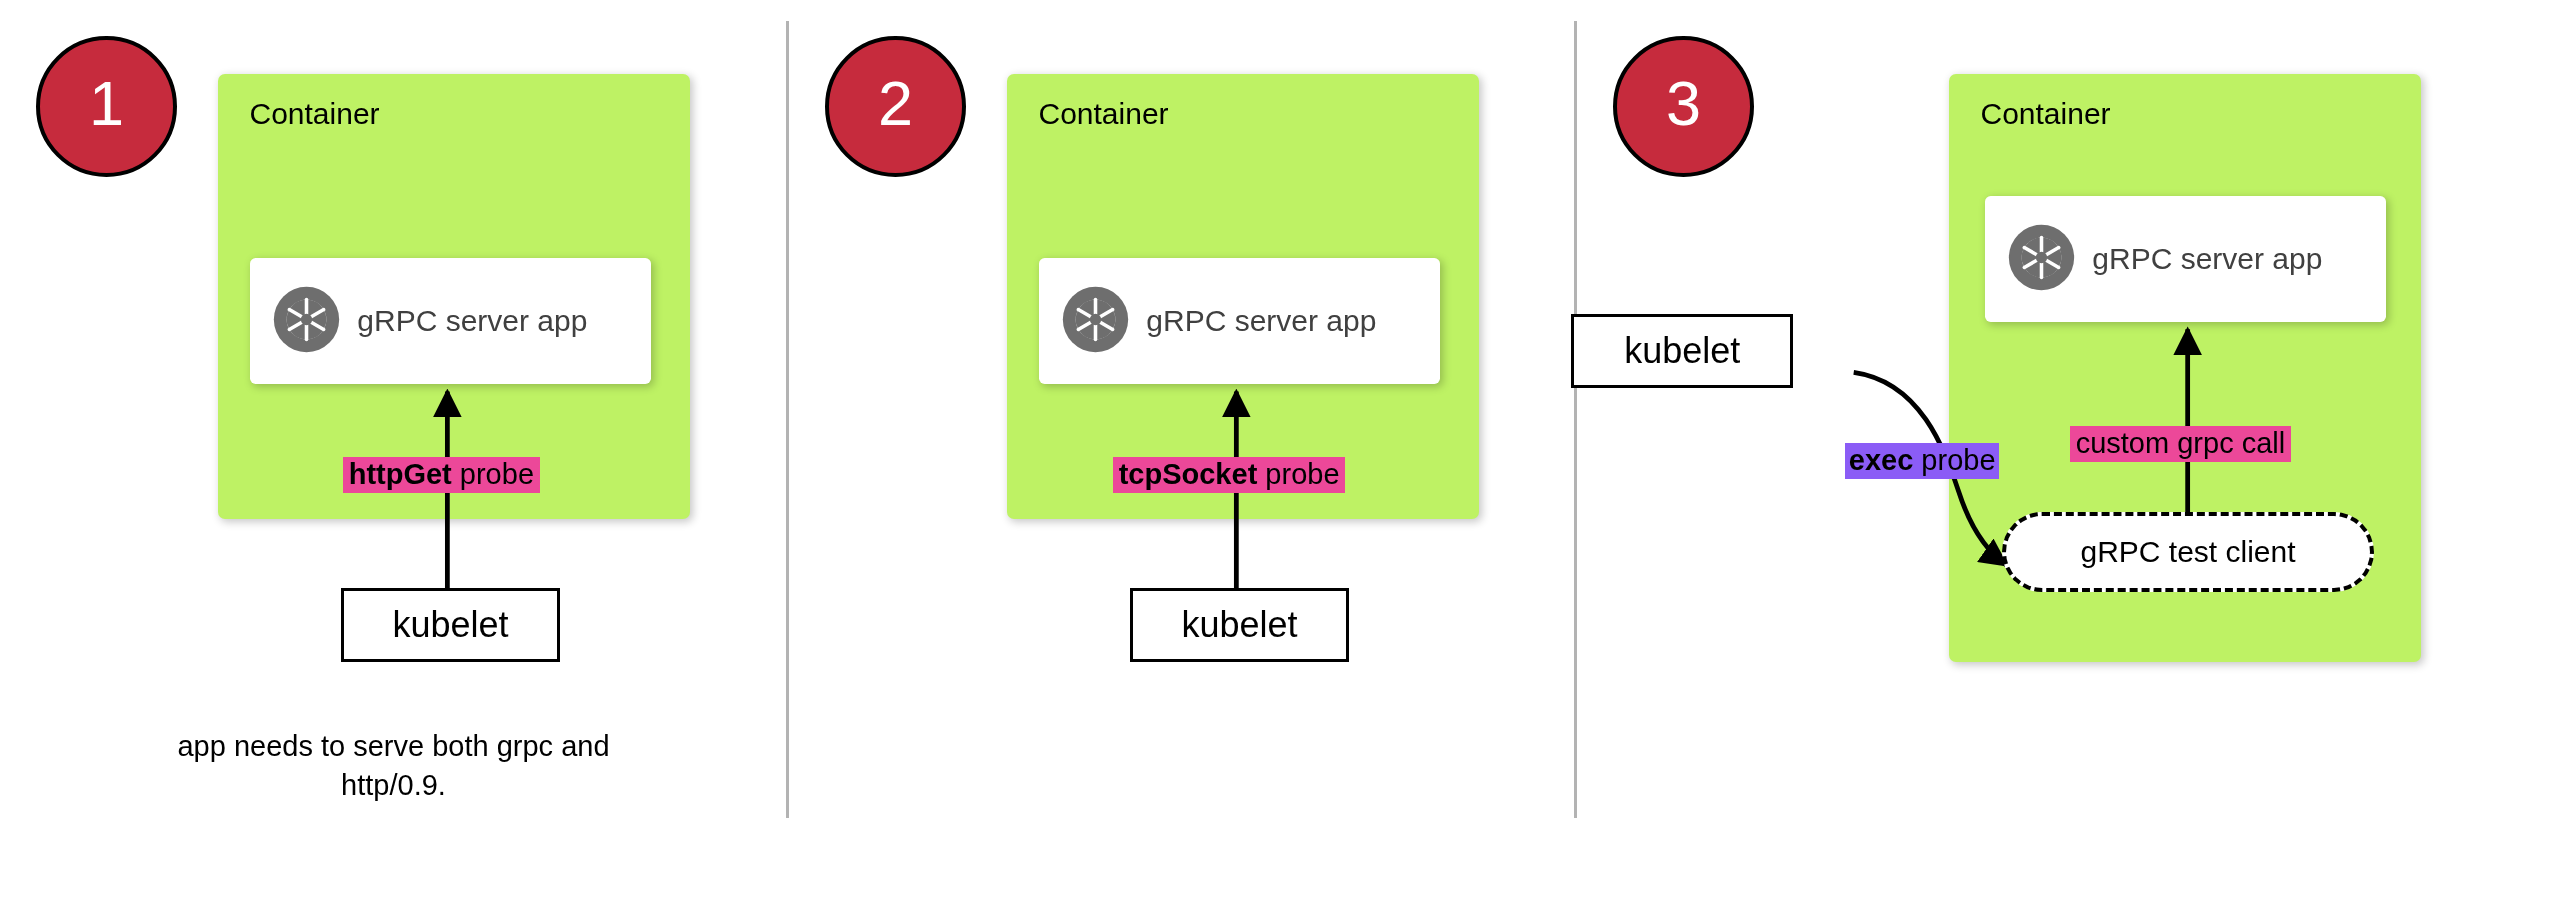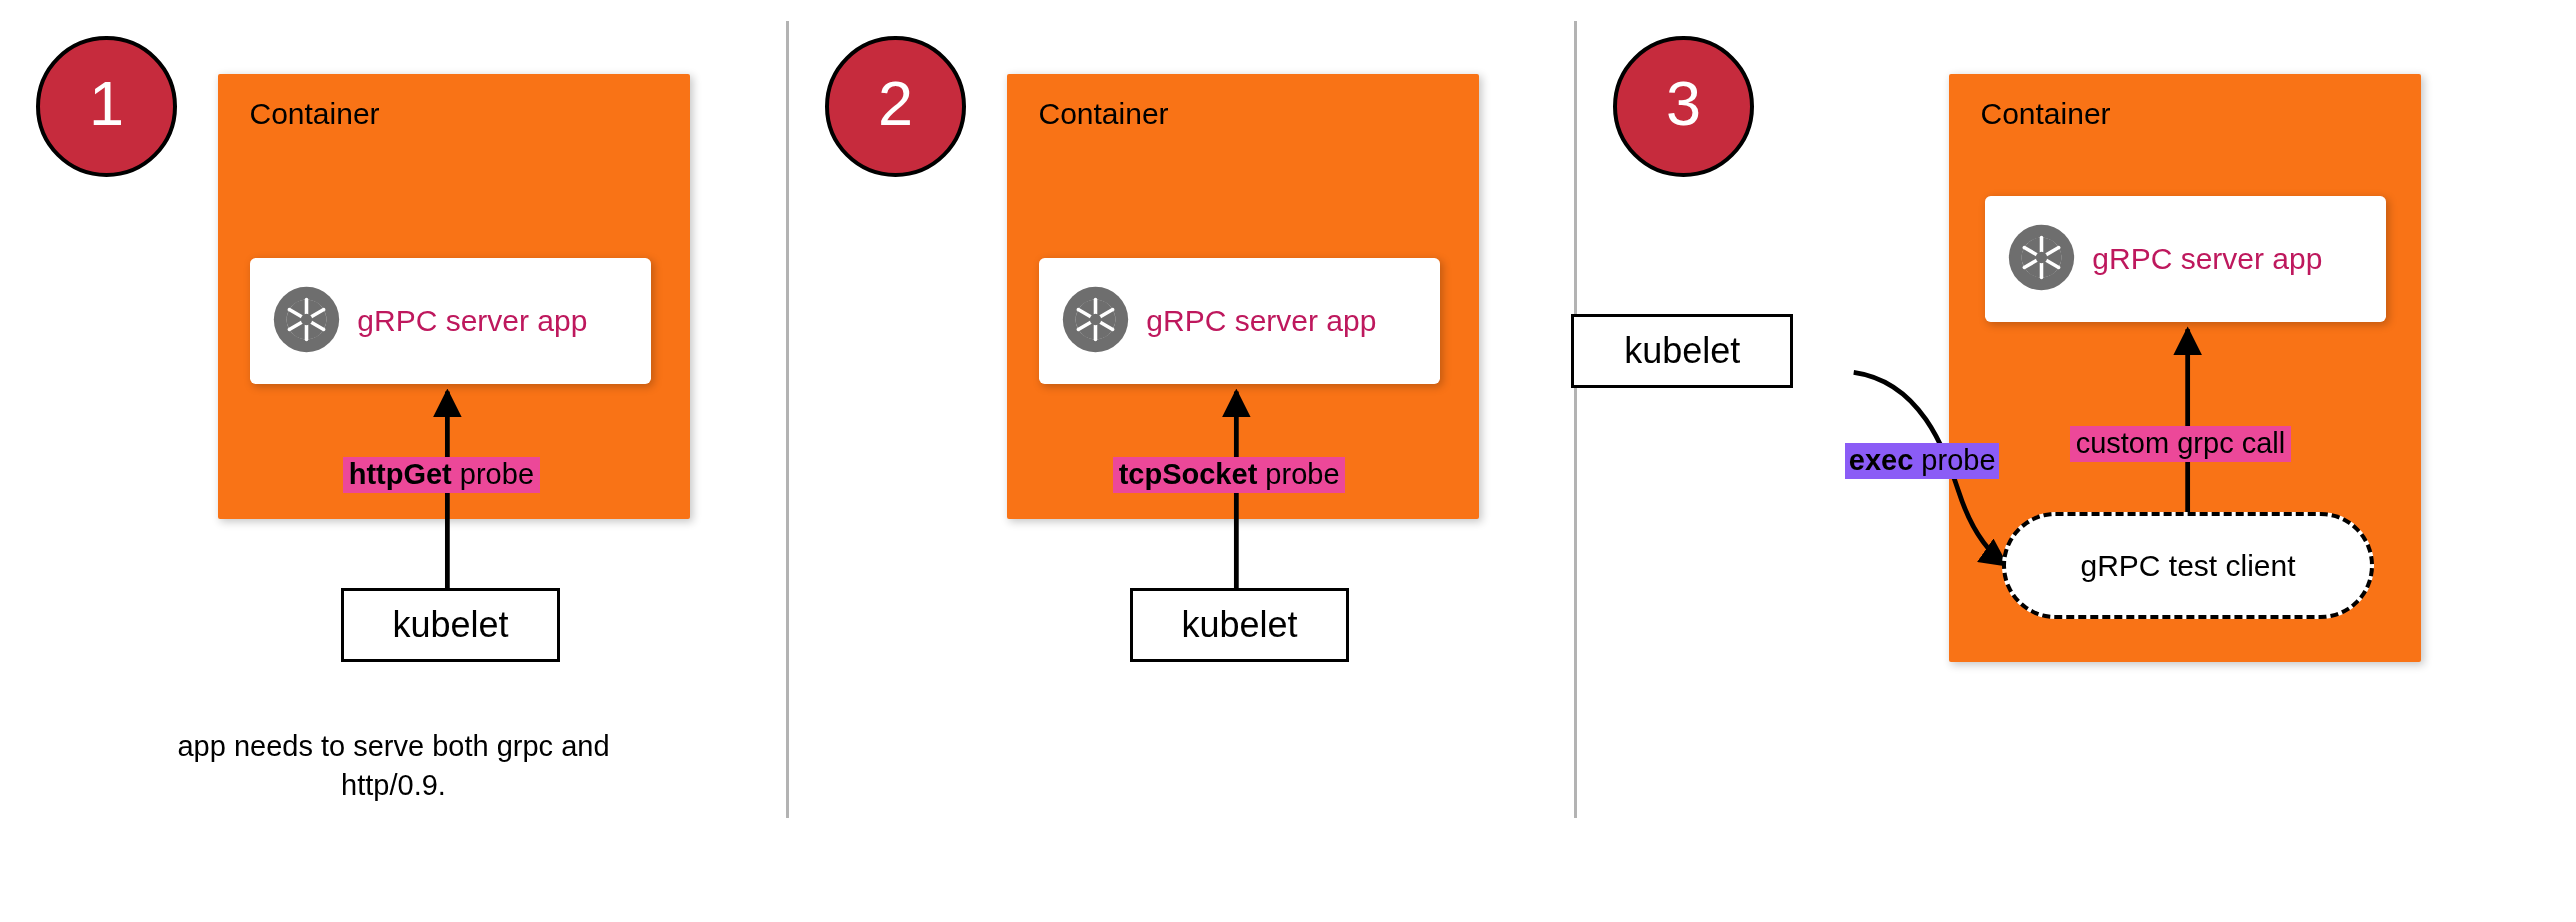--- a/index.html
+++ b/index.html
@@ -59,22 +59,22 @@
     font-size: 63px;
     font-weight: 400;
     line-height: 1;
     letter-spacing: 0px;
   }
   .badge span { transform: translateY(-2.9px); }
 
   
   .container-box {
     position: absolute;
-    background: #f97316;
-    border-radius: 2px;
+    background: #bef264;
+    border-radius: 7px;
     box-shadow: 2.9px 2.9px 8.6px rgba(0,0,0,0.22);
   }
   .container-label {
     position: absolute;
     left: 31.5px;
     top: 23px;
     font-size: 30px;
     color: #000000;
     white-space: nowrap;
   }
@@ -89,21 +89,21 @@
     align-items: center;
   }
   .app-card .grpc-icon {
     flex: 0 0 auto;
     margin-left: 21px;
     margin-right: 15.3px;
   }
   .app-card .app-label {
     font-size: 30px;
     white-space: nowrap;
-    color: #be185d;
+    color: #404040;
   }
 
   
   .kubelet-box {
     position: absolute;
     background: #ffffff;
     border: 3.8px solid #000000;
     box-sizing: border-box;
     display: flex;
     align-items: center;
@@ -334,20 +334,20 @@
     </div>
 
     <div class="edge-label on-blue" style="left:493px; top:426px;">custom grpc call</div>
 
     <div class="kubelet-box" style="left:-5.7px; top:314px; width:222px; height:74px;">
       <span>kubelet</span>
     </div>
 
     <div class="edge-label on-white" style="left:268px; top:443px;"><span class="strong">exec</span><span> probe</span></div>
 
-    <div class="dashed-pill" style="left:425px; top:512px; width:372px; height:107px;">
+    <div class="dashed-pill" style="left:425px; top:512px; width:372px; height:80px;">
       <span>gRPC test client</span>
     </div>
 
   </div>
 
 </div>
 
 
 </body></html>

